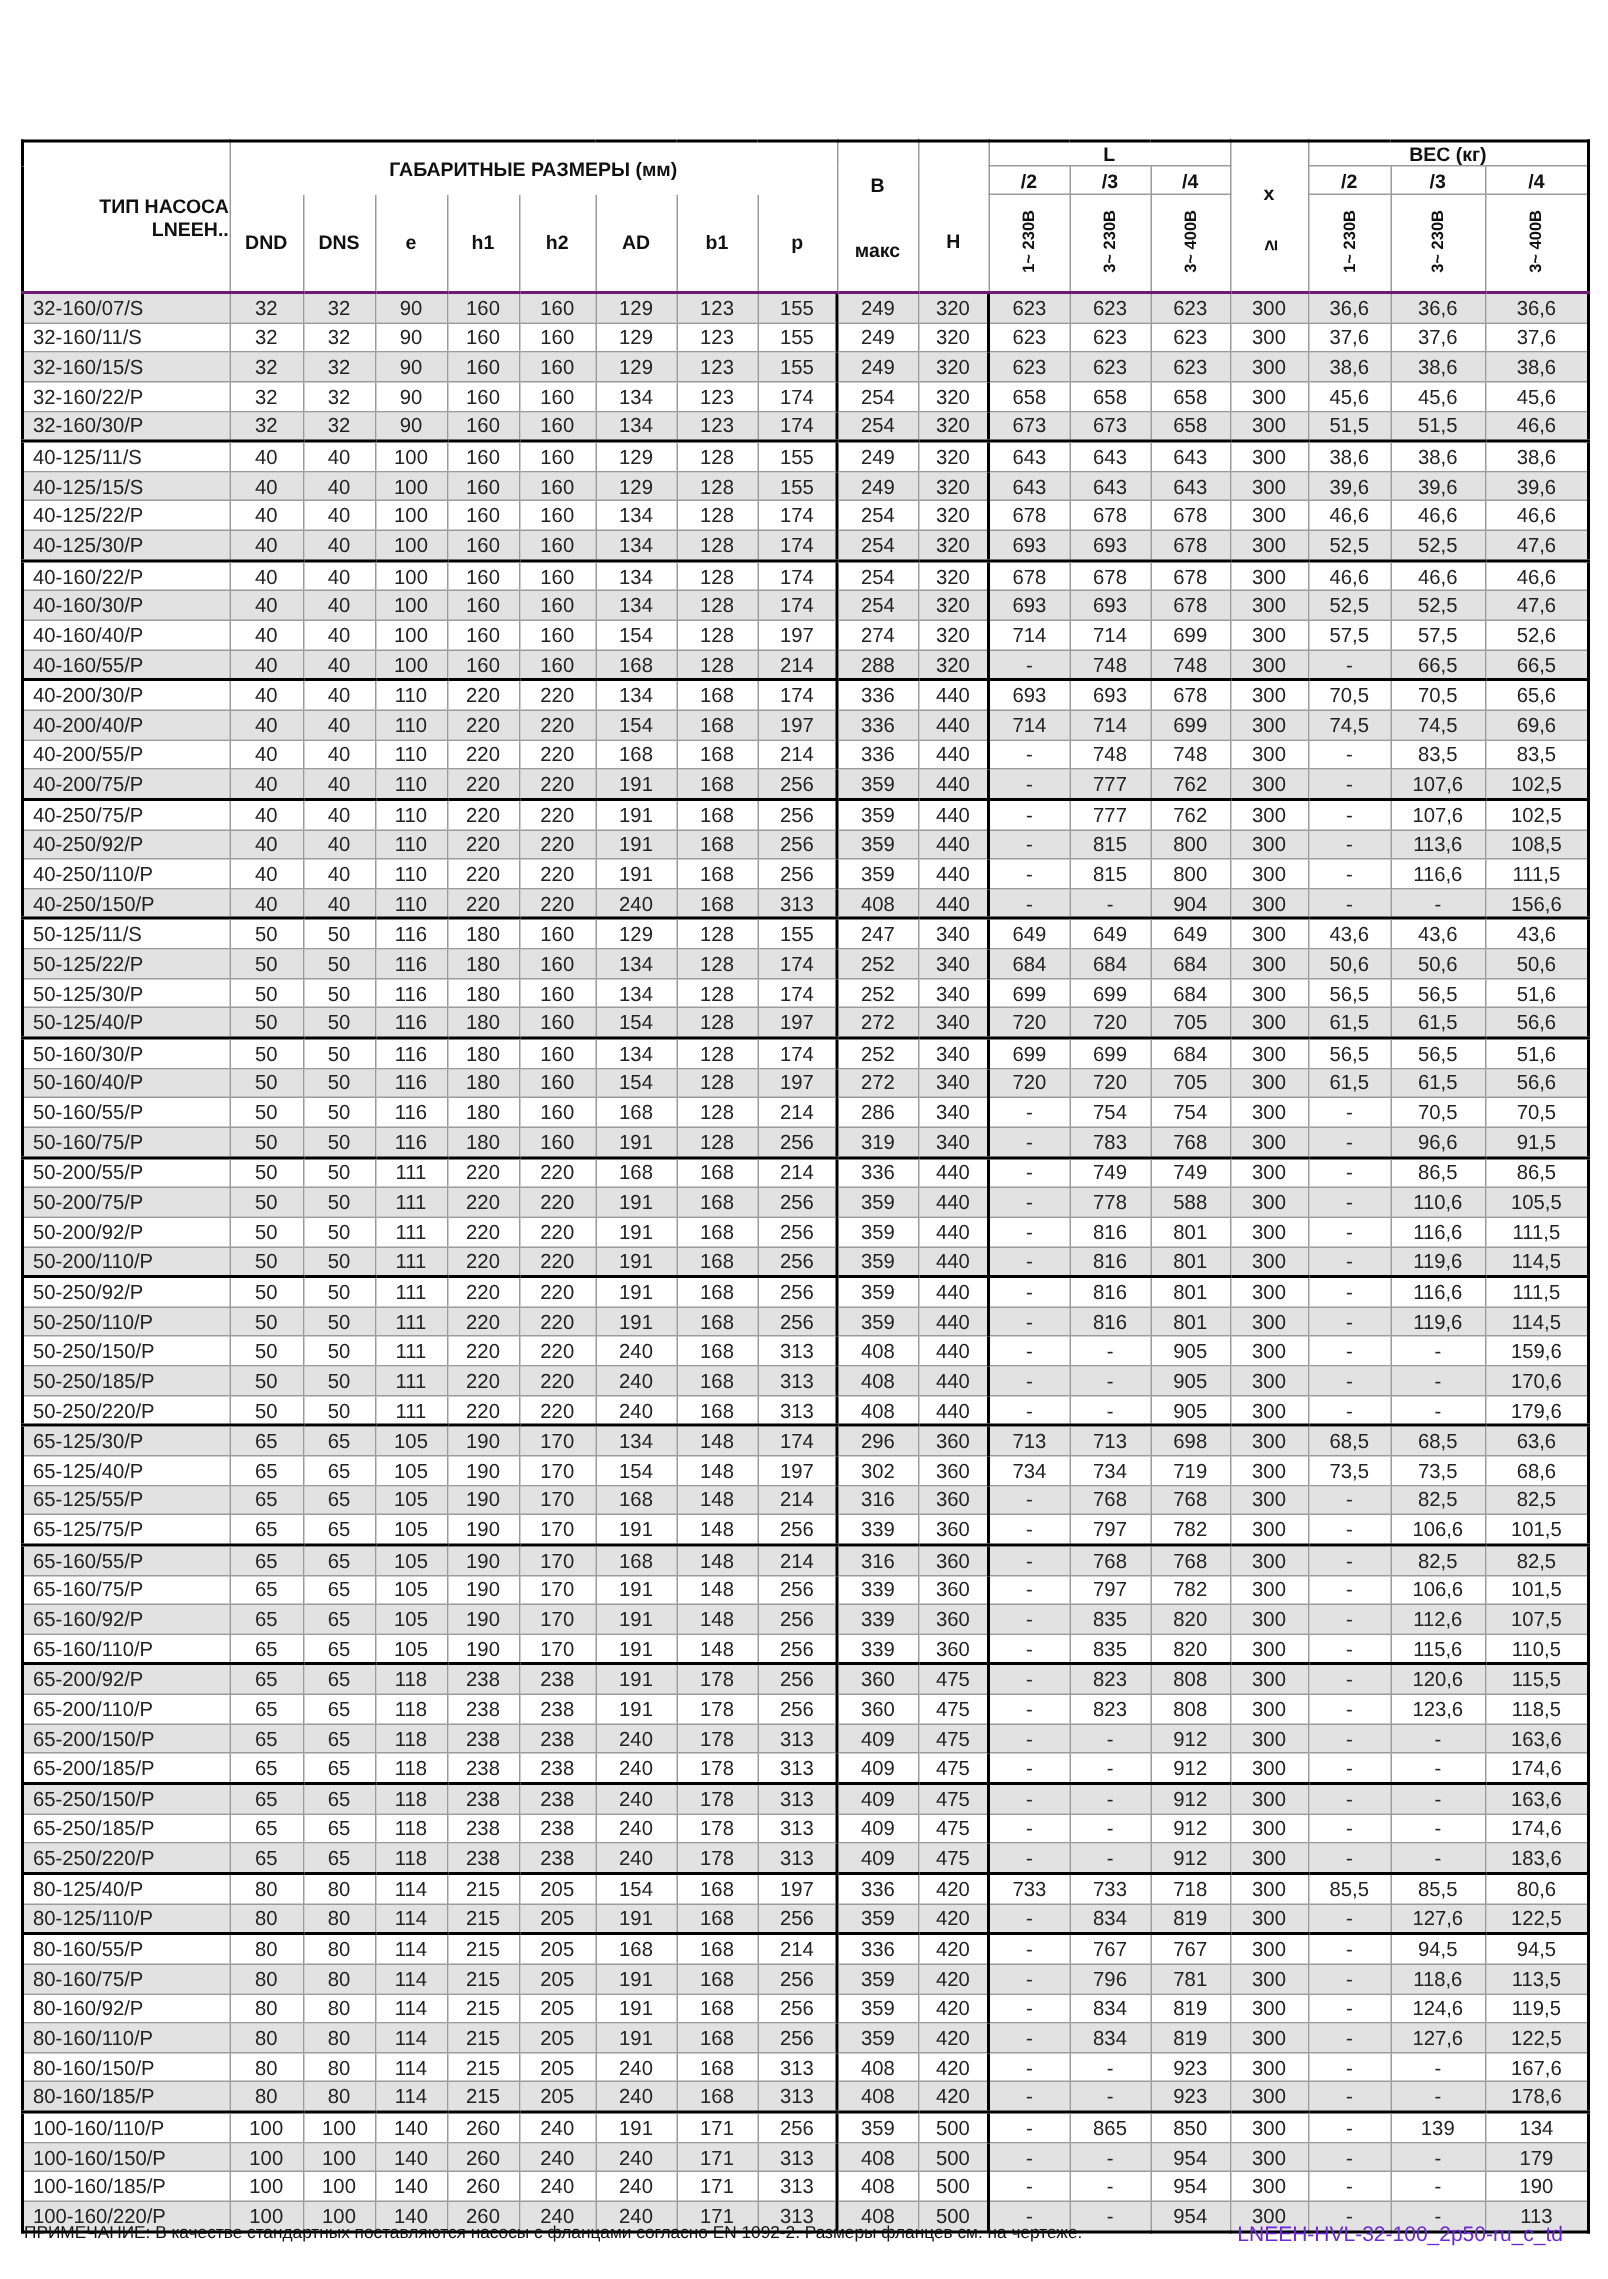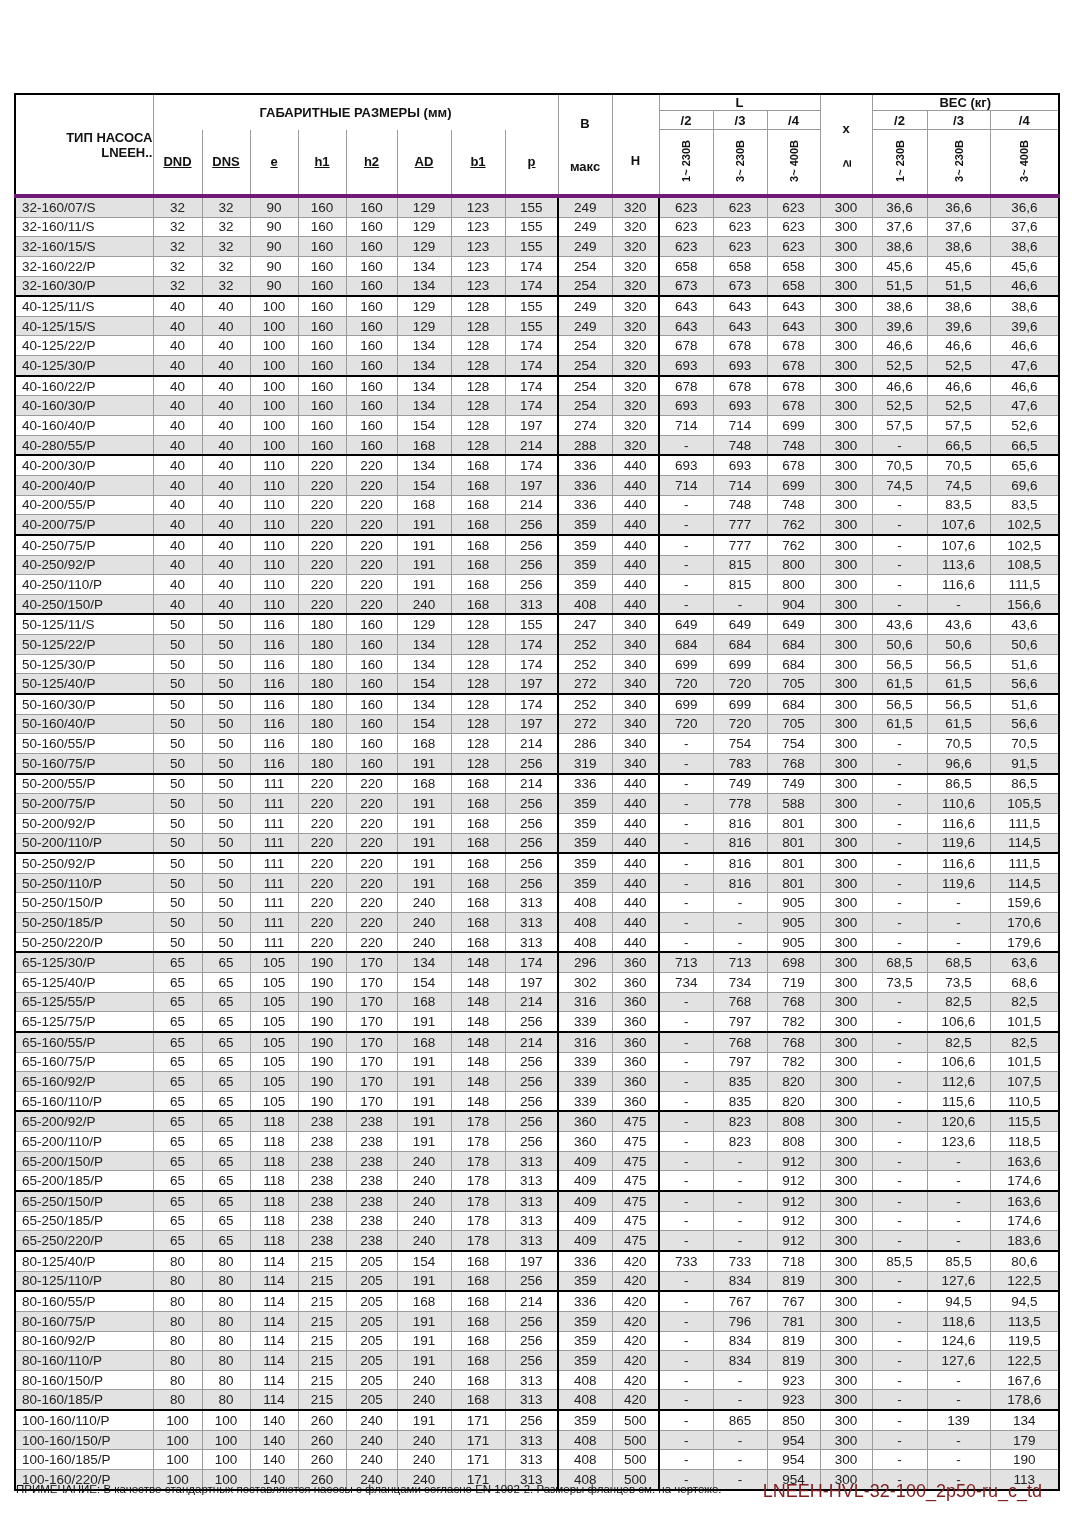--- a/index.html
+++ b/index.html
@@ -10,40 +10,40 @@
   }
   .title { position:absolute; left:14px; top:4px; font-weight:bold;
            font-size:29px; line-height:35px; letter-spacing:-0.5px; color:#000; }
   table.spec { position:absolute; left:14px; top:93px; width:1044px;
                border-collapse:collapse; table-layout:fixed;
                border:2px solid #000; background:#fff; }
   th, td { border:1px solid #9b9b9b; padding:0; font-family:"Liberation Sans","DejaVu Sans",sans-serif; }
   thead th { font-weight:bold; color:#111; background:#fff; text-align:center; vertical-align:middle; }
   .hr1 th { height:15px; font-size:13px; }
   .hr2 th { height:18px; font-size:13px; }
-  .hr3 th { height:64px; font-size:13px;text-decoration:underline; }
+  .hr3 th { height:64px; font-size:13px; }
   .c-type { text-align:right; padding-left:6px; font-size:12.5px; }
   .c-dims-group { border-bottom-style:hidden; font-size:12.5px; }
   .dim-label { border-top-style:hidden; }
   .stack { display:flex; flex-direction:column; align-items:center; justify-content:center; gap:28px; }
   .stack-x { display:flex; flex-direction:column; align-items:center; justify-content:center; gap:24px; }
   .c-h-inner { padding-top:32px; }
   .vert { writing-mode:vertical-rl; transform:rotate(180deg); font-size:11px;
           font-weight:bold; white-space:nowrap; letter-spacing:0px; }
   .vert-x { writing-mode:vertical-rl; transform:rotate(180deg); font-size:13px; font-weight:bold; }
   tbody td { height:18.65px; font-size:13.5px; text-align:center; color:#222;
              white-space:nowrap; overflow:hidden; }
   tbody td.cell-type { text-align:left; padding-left:6px; font-size:13.5px; }
   tbody tr.shade td { background:#e2e2e2; }
-  tbody tr:first-child td { border-top:4px solid #701a75; }
+  tbody tr:first-child td { border-top:2px solid #701a75; }
   tbody tr.group-end td { border-bottom:2px solid #000; }
   tbody td:nth-child(10) { border-left:2px solid #000; }
   tbody td:nth-child(12) { border-left:2px solid #000; }
   .footnote { position:absolute; left:16px; top:1483px; font-size:11.5px; color:#111;text-align:right; }
-  .doccode  { position:absolute; right:30px; top:1481px; font-size:18px; color:#7f1d1d;margin-left:44px; }
+  .doccode  { position:absolute; right:30px; top:1481px; font-size:14px; color:#6d28d9;margin-left:44px; }
 </style>
 </head>
 <body>
 
 <div class="page">
 
 
   <table class="spec">
     <colgroup>
       <col style="width:138px">
@@ -347,21 +347,21 @@
           <td>320</td>
           <td>714</td>
           <td>714</td>
           <td>699</td>
           <td>300</td>
           <td>57,5</td>
           <td>57,5</td>
           <td>52,6</td>
         </tr>
         <tr class="shade group-end">
-          <td class="cell-type">40-280/55/P</td>
+          <td class="cell-type">40-160/55/P</td>
           <td>40</td>
           <td>40</td>
           <td>100</td>
           <td>160</td>
           <td>160</td>
           <td>168</td>
           <td>128</td>
           <td>214</td>
           <td>288</td>
           <td>320</td>

